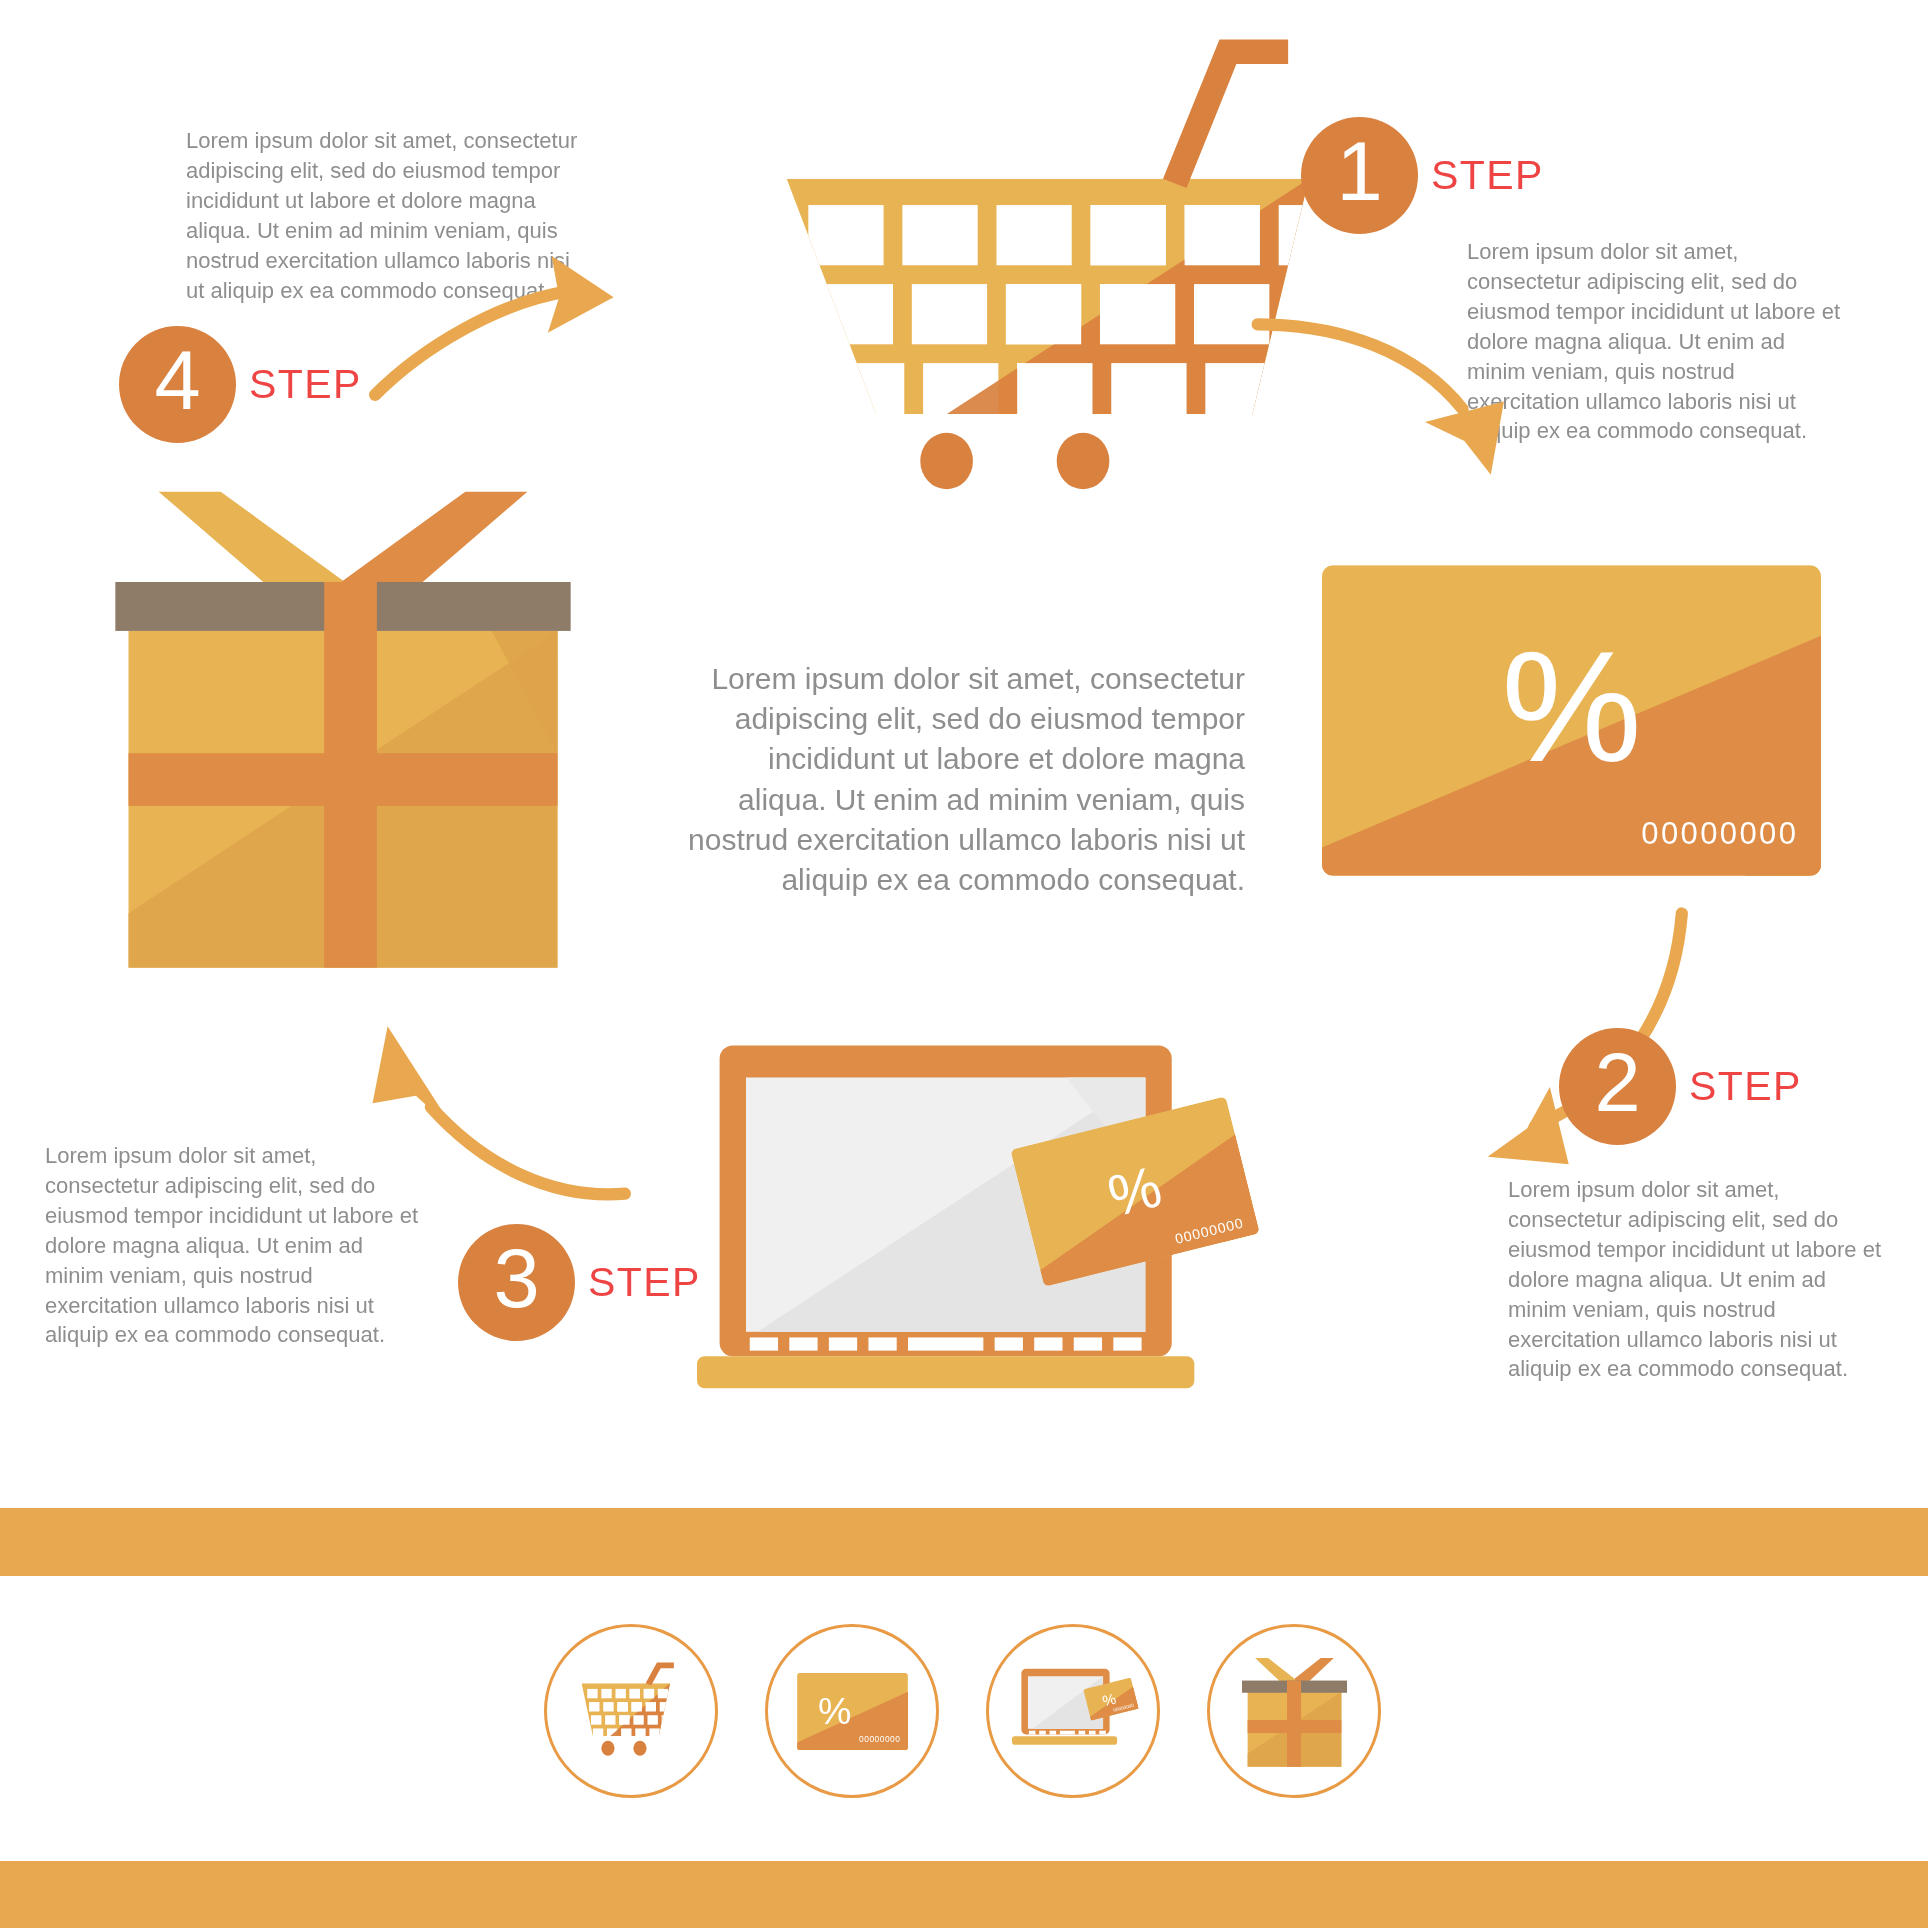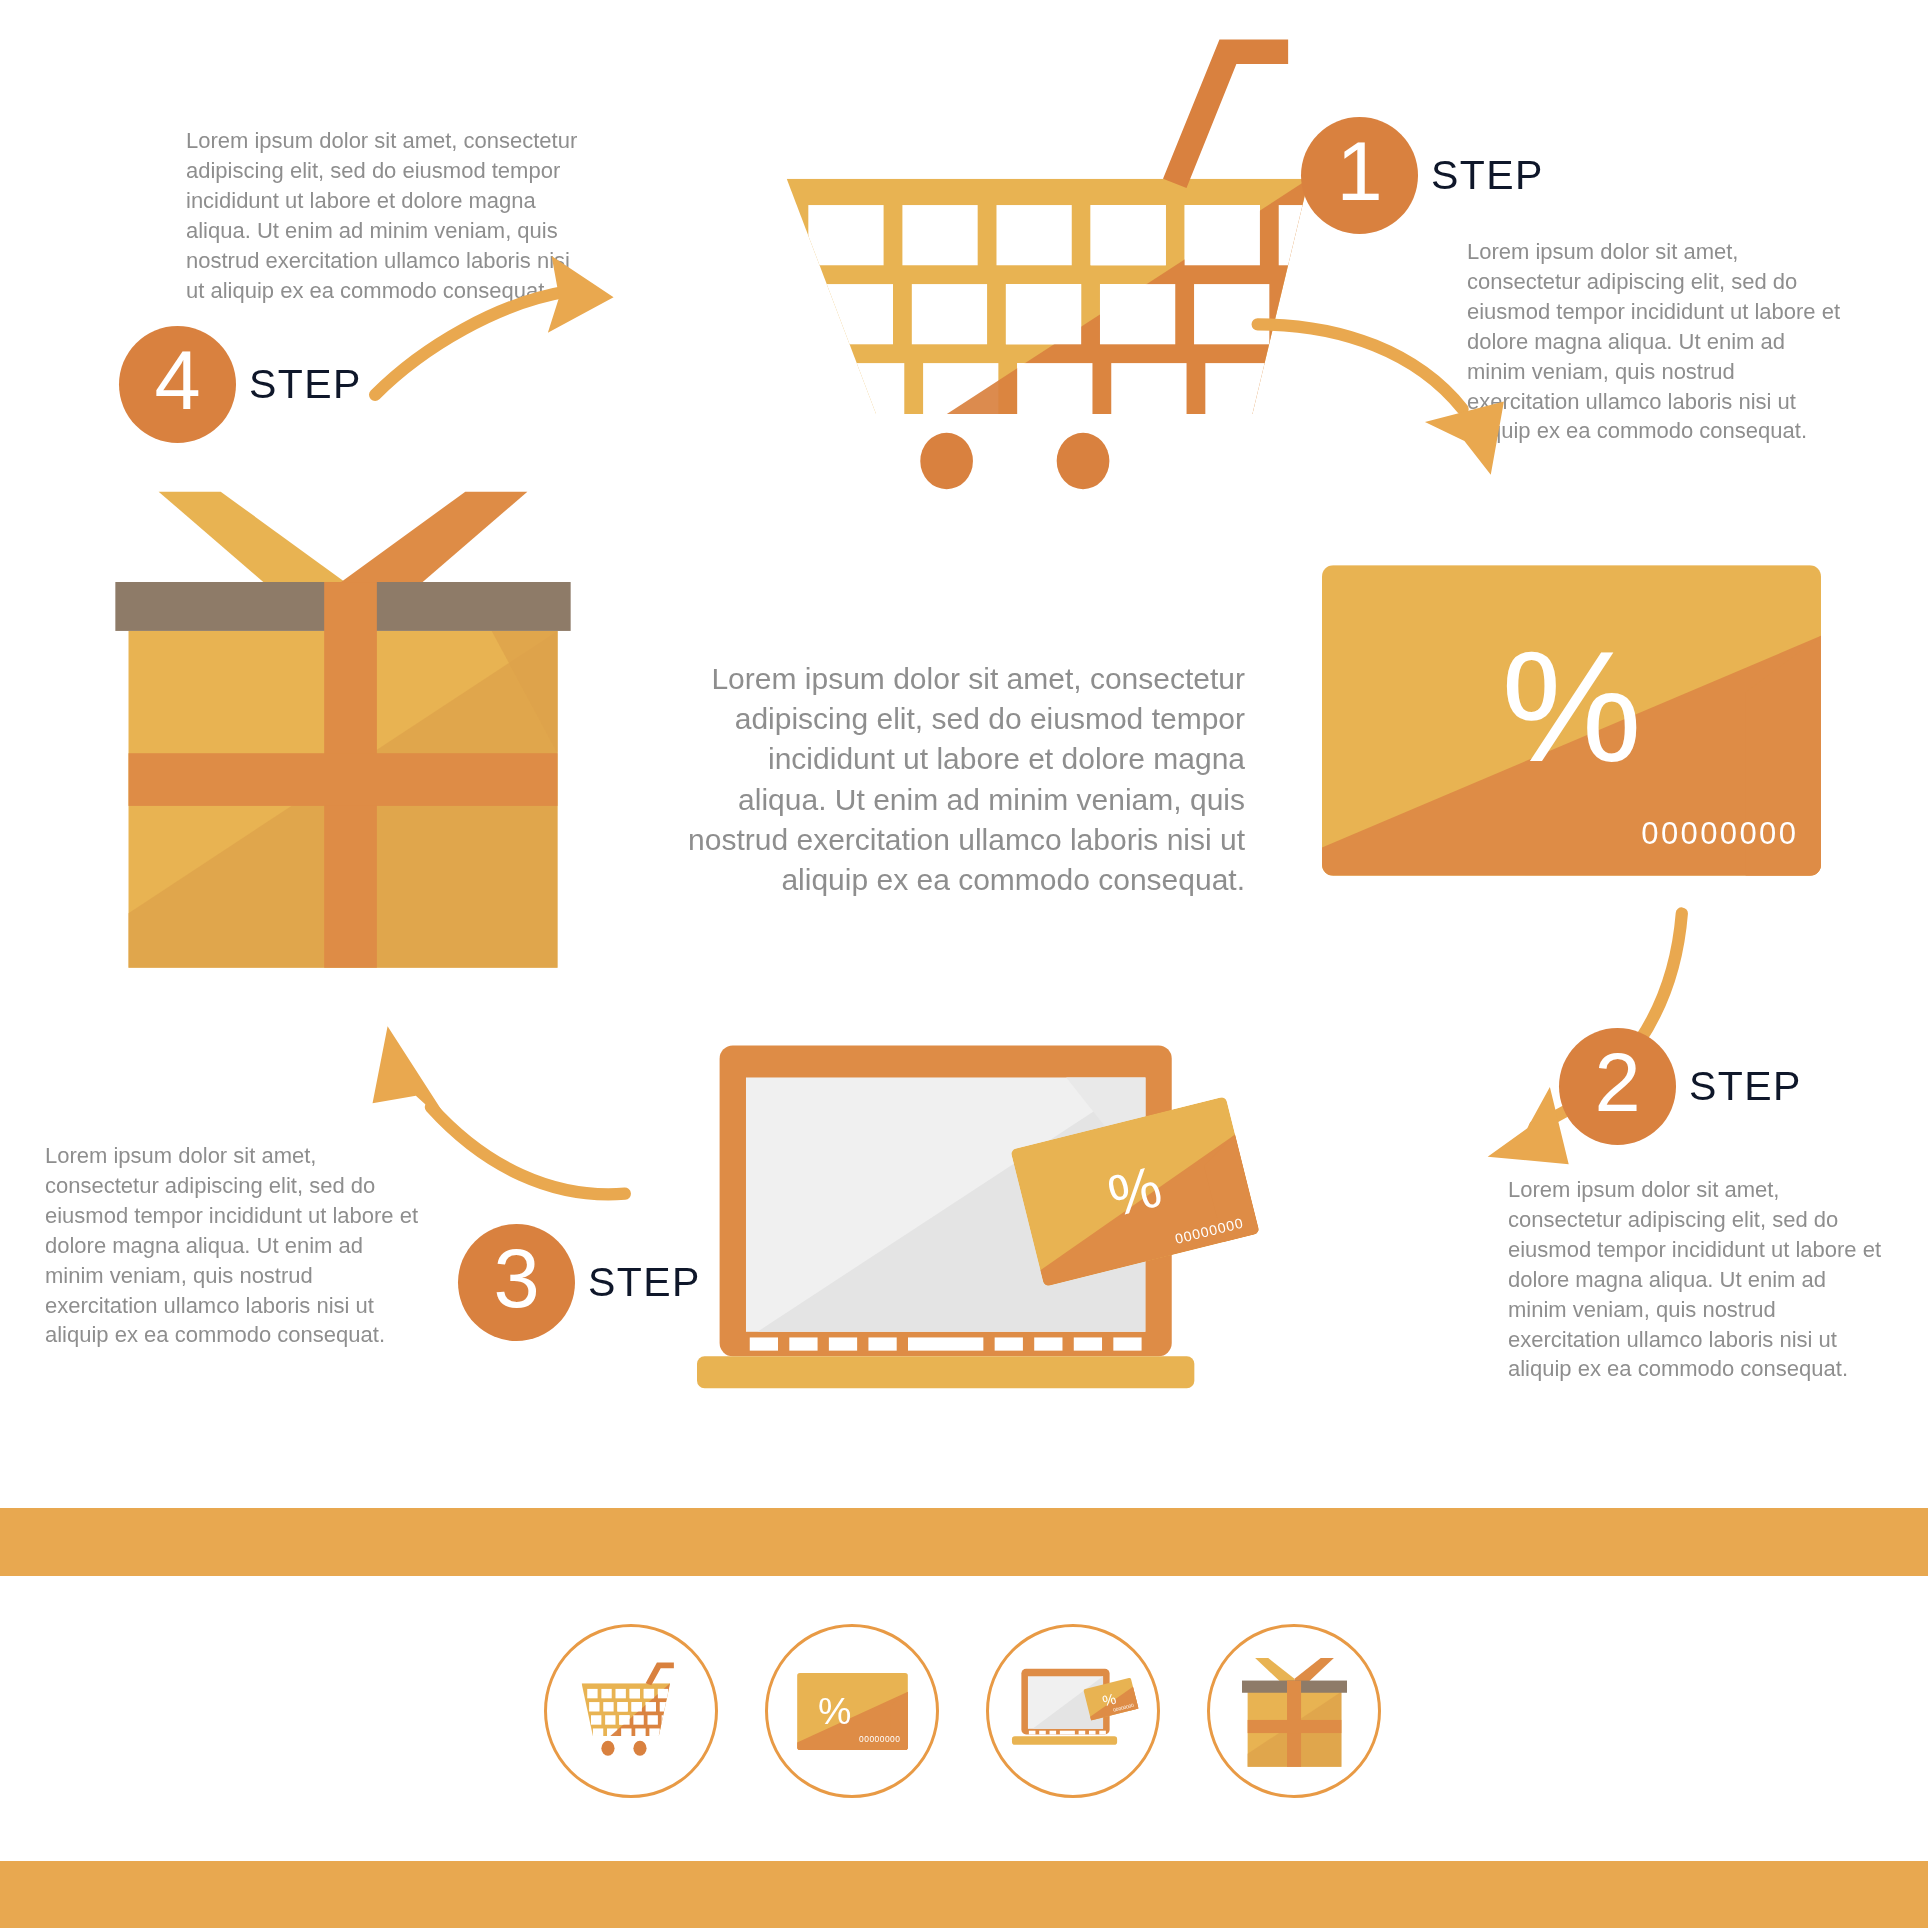--- a/index.html
+++ b/index.html
@@ -23,21 +23,21 @@
   }
   .badge span {
     color: #ffffff;
     font-size: 83px;
     font-weight: 400;
     line-height: 1;
     font-family: "Liberation Sans", sans-serif;
     position: relative; top: -3.8px;
   }
   .step-label {
-    color: #0f172a;
+    color: #ef4444;
     font-size: 41px;
     letter-spacing: 1.4px;
     margin-left: 13px;
     white-space: nowrap;
   }
 
   
   .copy {
     position: absolute;
     color: #8e8e8e;

